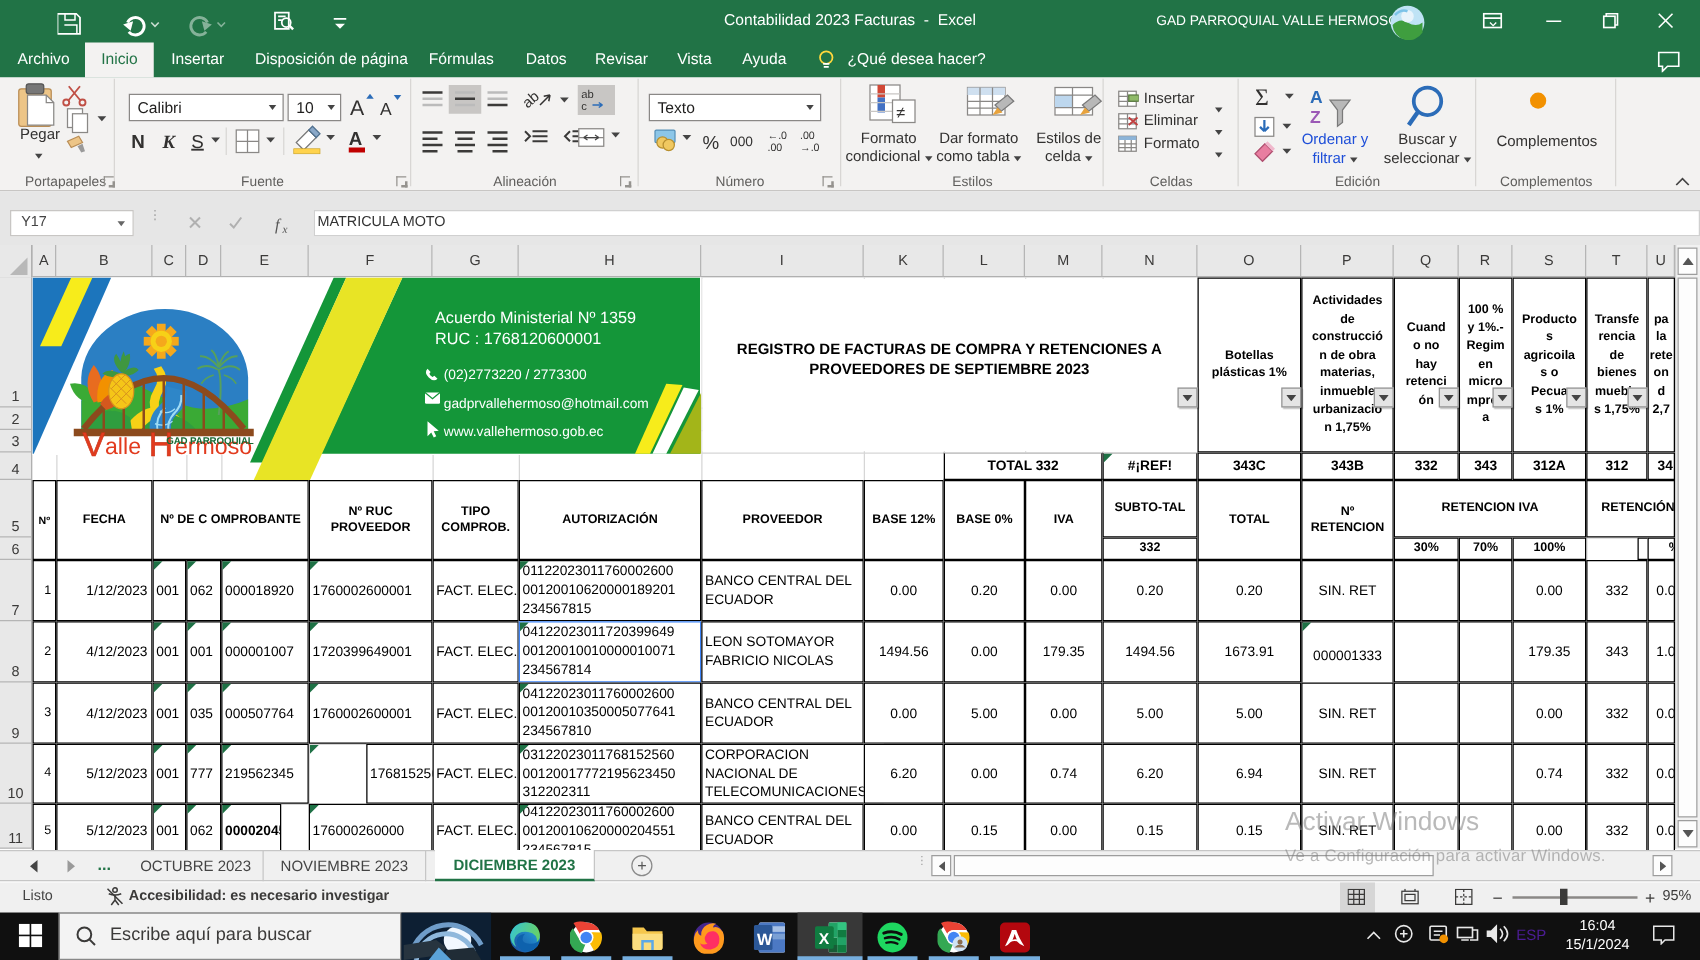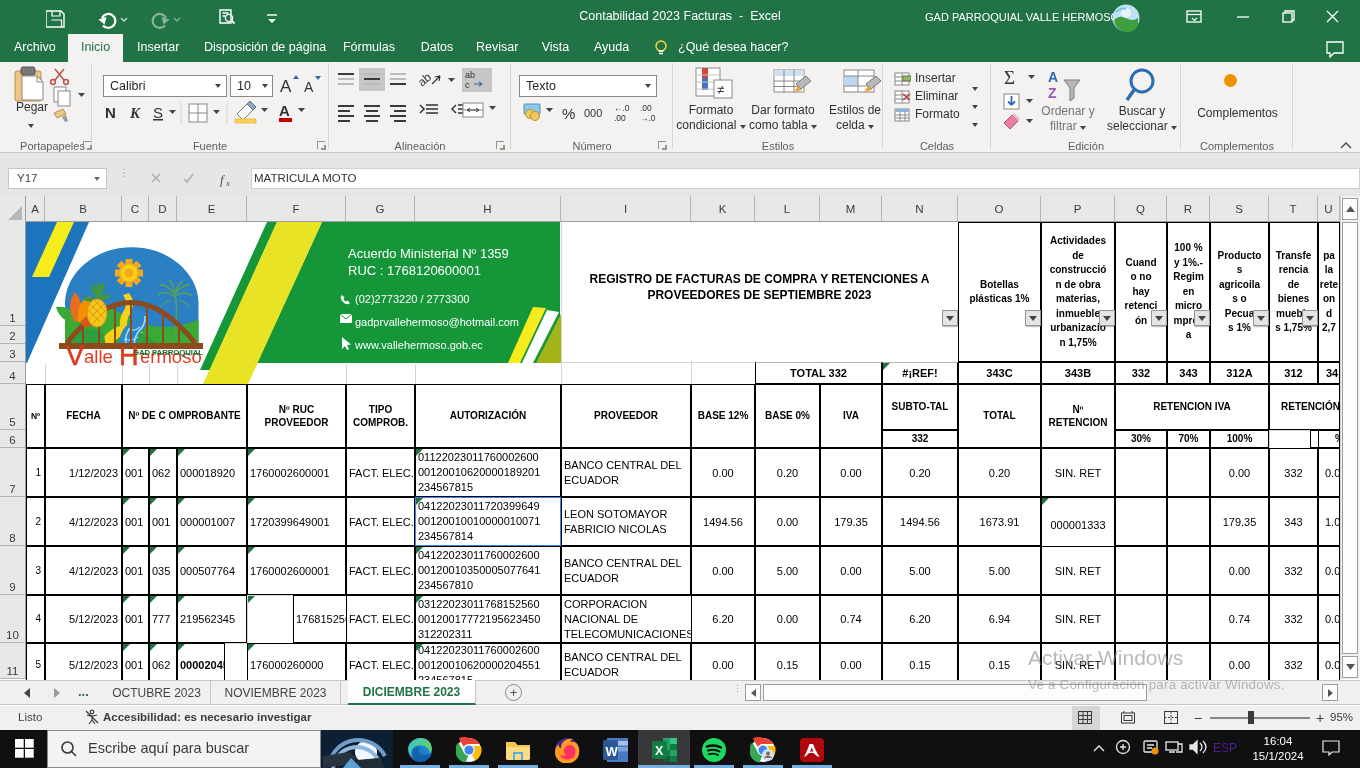--- a/index.html
+++ b/index.html
@@ -350,21 +350,21 @@
       <path d="M0 9 L8 1 l6 6 -8 8z" fill="#e87ea0" stroke="#b05070"></path>
       <path d="M8 1 l6 6 2 -2 -6 -6z" fill="#f0b8cc"></path>
       <path d="M22 5 l3.5 4 3.5-4z" fill="#444"></path>
     </g>
 </svg>
 <svg class="ab" style="left:1048px;top:68px" width="44" height="38" viewBox="0 0 44 38">
 <text x="0" y="14" font-size="14" font-weight="bold" fill="#2b6cb8" font-family="Liberation Sans">A</text>
 <text x="0" y="30" font-size="14" font-weight="bold" fill="#9b59b6" font-family="Liberation Sans">Z</text>
 <path d="M16 12 h16 l-6 8 v10 l-4 3 v-13 z" fill="#b8b8b8" stroke="#7a7a7a"></path>
 </svg>
-<div class="ab" style="left:1030px;top:104px;width:76px;text-align:center;font-size:12px;color:#737373;line-height:15px">Ordenar y<br>filtrar <span class="car"></span></div>
+<div class="ab" style="left:1030px;top:104px;width:76px;text-align:center;font-size:12px;color:#1d4ed8;line-height:15px">Ordenar y<br>filtrar <span class="car"></span></div>
 <svg class="ab" style="left:1120px;top:66px" width="44" height="40" viewBox="0 0 44 40">
 <circle cx="22" cy="15" r="11" fill="none" stroke="#2b6cb8" stroke-width="3"></circle>
 <line x1="14" y1="24" x2="7" y2="34" stroke="#2b6cb8" stroke-width="3.5"></line>
 </svg>
 <div class="ab" style="left:1100px;top:104px;width:84px;text-align:center;font-size:12px;color:#323130;line-height:15px">Buscar y<br>seleccionar <span class="car"></span></div>
 <div class="ab" style="left:1224px;top:74px;width:13px;height:13px;border-radius:50%;background:#f29100"></div>
 <div class="ab" style="left:1185px;top:106px;width:105px;text-align:center;font-size:12px;color:#323130">Complementos</div>
 <div class="ab" style="left:0;top:153px;width:1360px;height:43px;background:#e6e6e6"></div>
 <div class="ab" style="left:8px;top:168px;width:99px;height:21px;background:#fff;border:1px solid #c8c6c4;font-size:11.5px;color:#444;line-height:19px;padding-left:8px">Y17<span class="car" style="position:absolute;right:6px;top:8px;border-top-color:#666"></span></div>
 <div class="ab" style="left:119px;top:170px;color:#a0a0a0;font-size:10px;line-height:6px">⋮</div>

